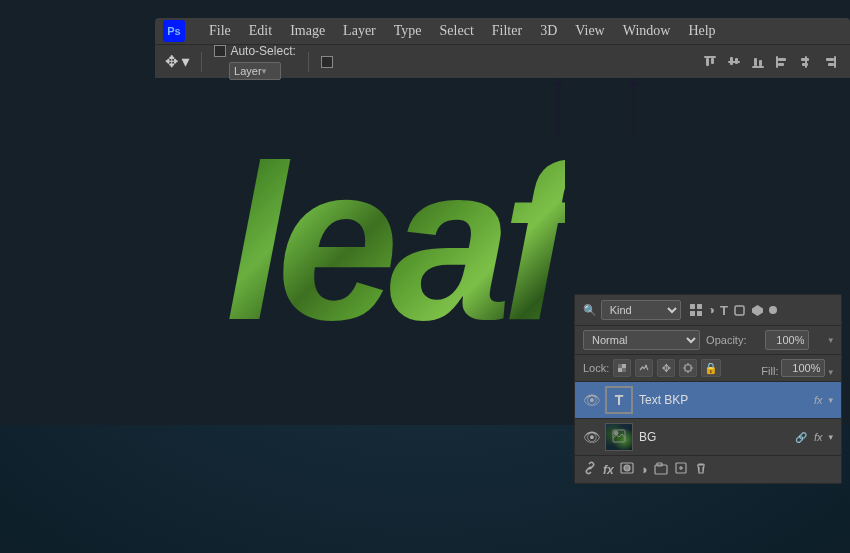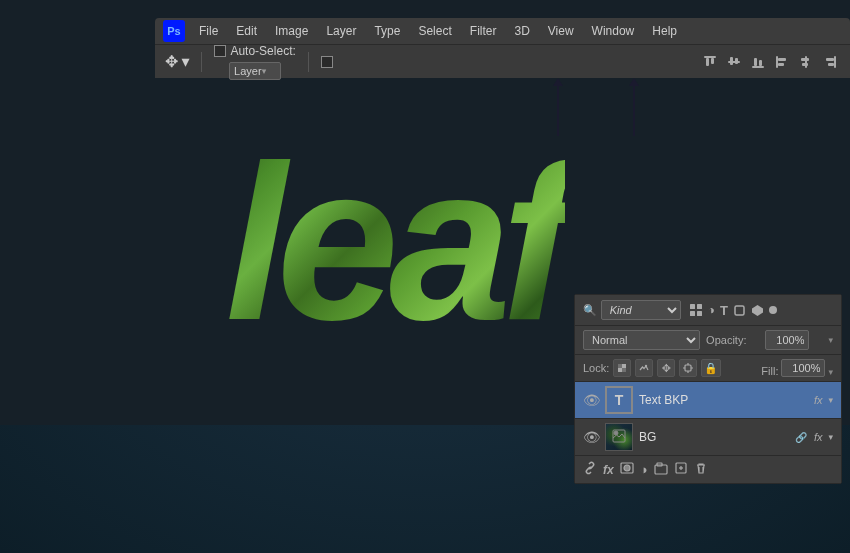--- a/index.html
+++ b/index.html
@@ -78,31 +78,32 @@
       width: 22px;
       height: 22px;
       background: #001aff;
       border-radius: 3px;
       display: flex;
       align-items: center;
       justify-content: center;
       color: #7ab8ff;
       font-weight: 900;
       font-size: 11px;
-      margin-right: 4px;
+      margin-right: 14px;
       flex-shrink: 0;
     }
 
     .menu-item {
       padding: 2px 8px;
       color: #ccc;
-      font-size: 12px;
+      font-size: 14px;
       cursor: pointer;
       border-radius: 2px;
       white-space: nowrap;
+      font-family: Liberation Serif, serif;
     }
 
     
     .toolbar {
       position: absolute;
       top: 44px;
       left: 155px;
       right: 0;
       height: 34px;
       background: #3a3a3a;
@@ -274,21 +275,20 @@
       background: #4a4a4a;
       border: 1px solid #666;
       color: #ccc;
       font-size: 11px;
       padding: 1px 14px 1px 4px;
       height: 20px;
       border-radius: 2px;
       cursor: pointer;
       flex: 1;
       max-width: 80px;
-      font-style: italic;
     }
 
     .filter-icons {
       display: flex;
       align-items: center;
       gap: 5px;
       margin-left: 4px;
     }
 
     .filter-icon {

